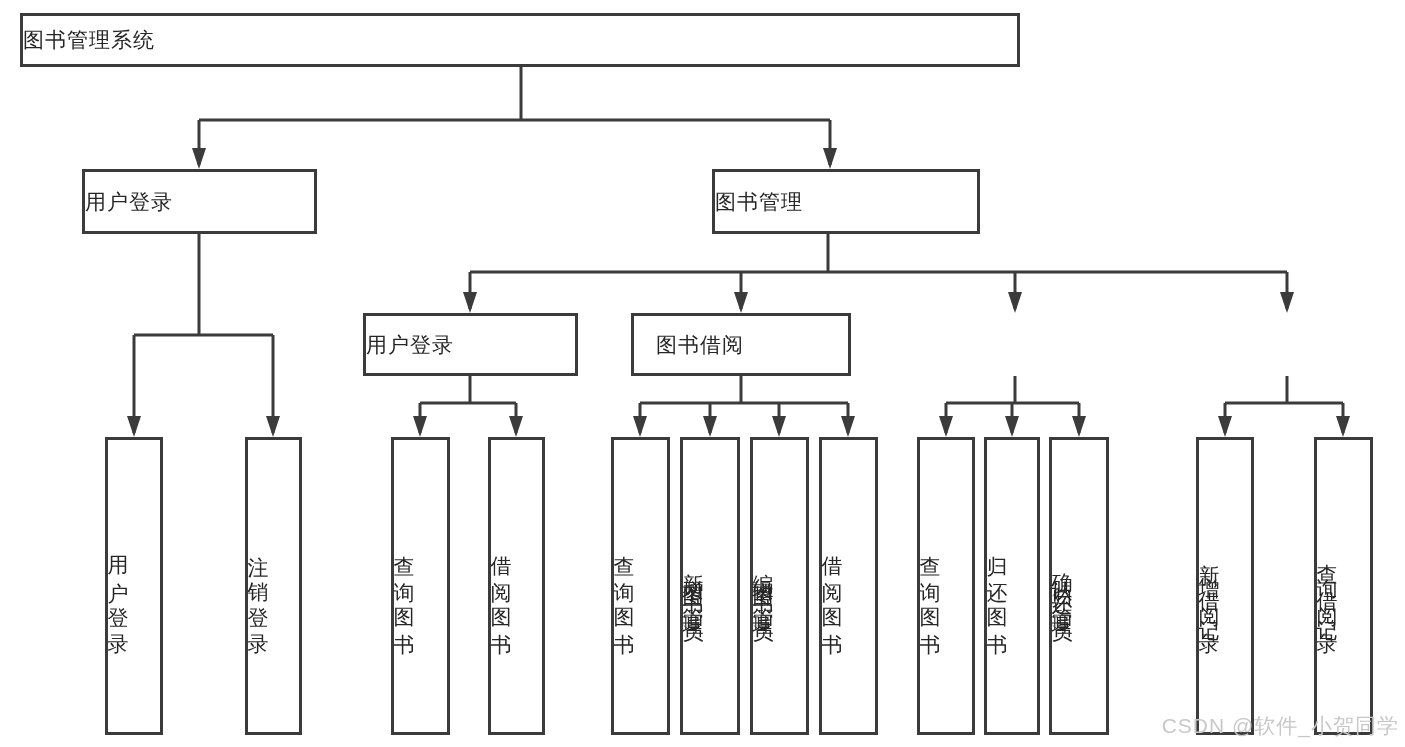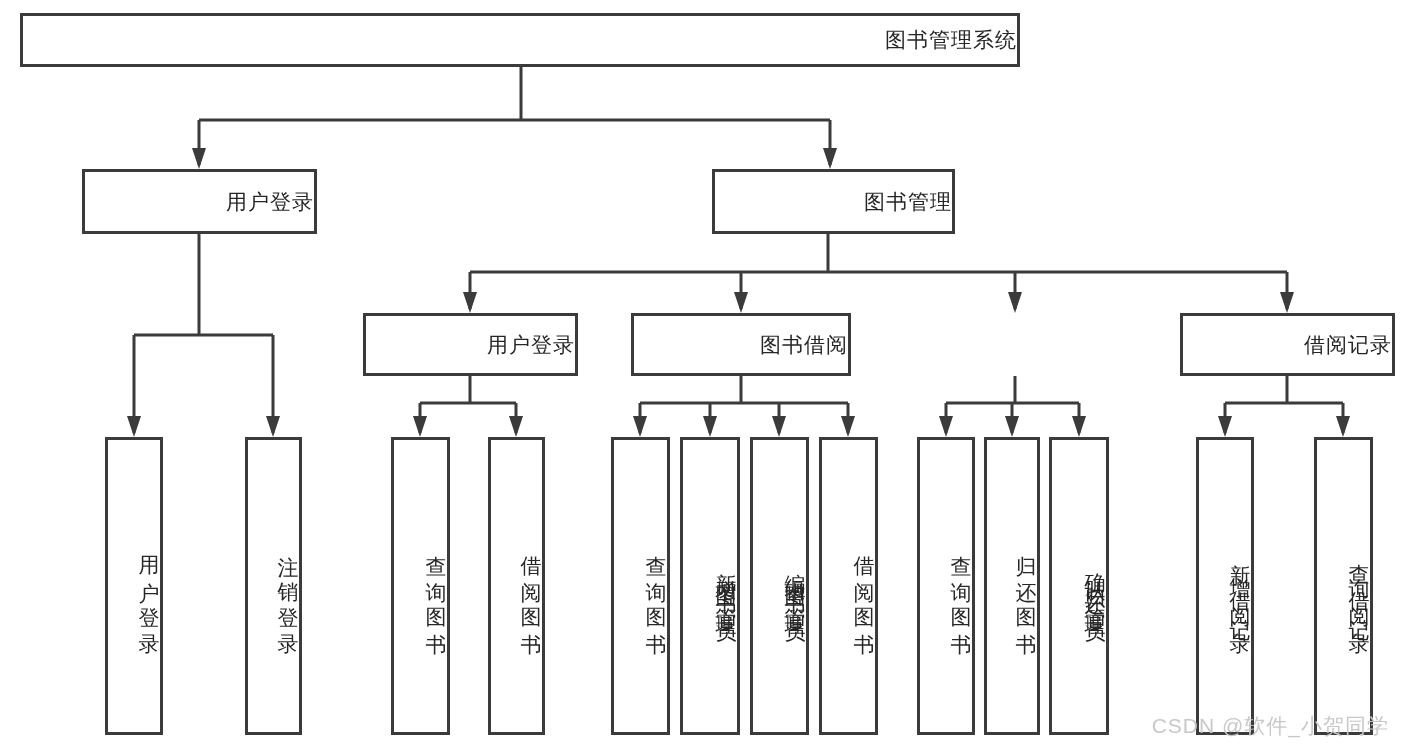--- a/index.html
+++ b/index.html
@@ -17,41 +17,41 @@
     left: 0; top: 0;
     z-index: 1;
   }
   .node {
     position: absolute;
     box-sizing: border-box;
     border: 3px solid #3b3b3b;
     background: #ffffff;
     display: flex;
     align-items: center;
-    justify-content: flex-end;
+    justify-content: flex-start;
     z-index: 2;
   }
   .hlabel {
     font-size: 21px;
     letter-spacing: 1px;
     white-space: nowrap;
   }
   .vlabel {
     writing-mode: vertical-lr;
     text-orientation: mixed;
     font-size: 21px;
     line-height: 1;
     white-space: nowrap;
   }
   .ls-4 { letter-spacing: 26px; margin-top: 10px; }
   .ls-6 { letter-spacing: 14px; margin-top: 6px; }
   .ls-9 { letter-spacing: 7px;  margin-top: 3px; }
   #watermark {
     position: absolute;
-    right: 16px;
+    right: 6px;
     bottom: 7px;
     z-index: 3;
     font-size: 21px;
     color: #c8c8c8;
     letter-spacing: 1px;
     white-space: nowrap;
   }
 </style>
 </head>
 <body>
@@ -90,32 +90,29 @@
     </g>
   </svg>
 
   <div class="node" style="left:20px; top:13px; width:1000px; height:54px;">
     <span class="hlabel">图书管理系统</span>
   </div>
 
   <div class="node" style="left:82px; top:169px; width:235px; height:65px;">
     <span class="hlabel">用户登录</span>
   </div>
-  <div class="node" style="left:712px; top:169px; width:243px; height:65px;padding-left:44px;">
+  <div class="node" style="left:712px; top:169px; width:268px; height:65px;">
     <span class="hlabel">图书管理</span>
   </div>
 
   <div class="node" style="left:363px; top:313px; width:215px; height:63px;">
     <span class="hlabel">用户登录</span>
   </div>
-  <div class="node" style="left:631px; top:313px; width:220px; height:63px;">
+  <div class="node" style="left:631px; top:313px; width:220px; height:63px;padding-left:22px;">
     <span class="hlabel">图书借阅</span>
-  </div>
-  <div class="node" style="left:1180px; top:313px; width:215px; height:63px;">
-    <span class="hlabel">借阅记录</span>
   </div>
 
   <div class="node" style="left:105px; top:437px; width:58px; height:298px;">
     <span class="vlabel ls-4">用户登录</span>
   </div>
   <div class="node" style="left:245px; top:437px; width:57px; height:298px;">
     <span class="vlabel ls-4">注销登录</span>
   </div>
 
   <div class="node" style="left:391px; top:437px; width:59px; height:298px;">

